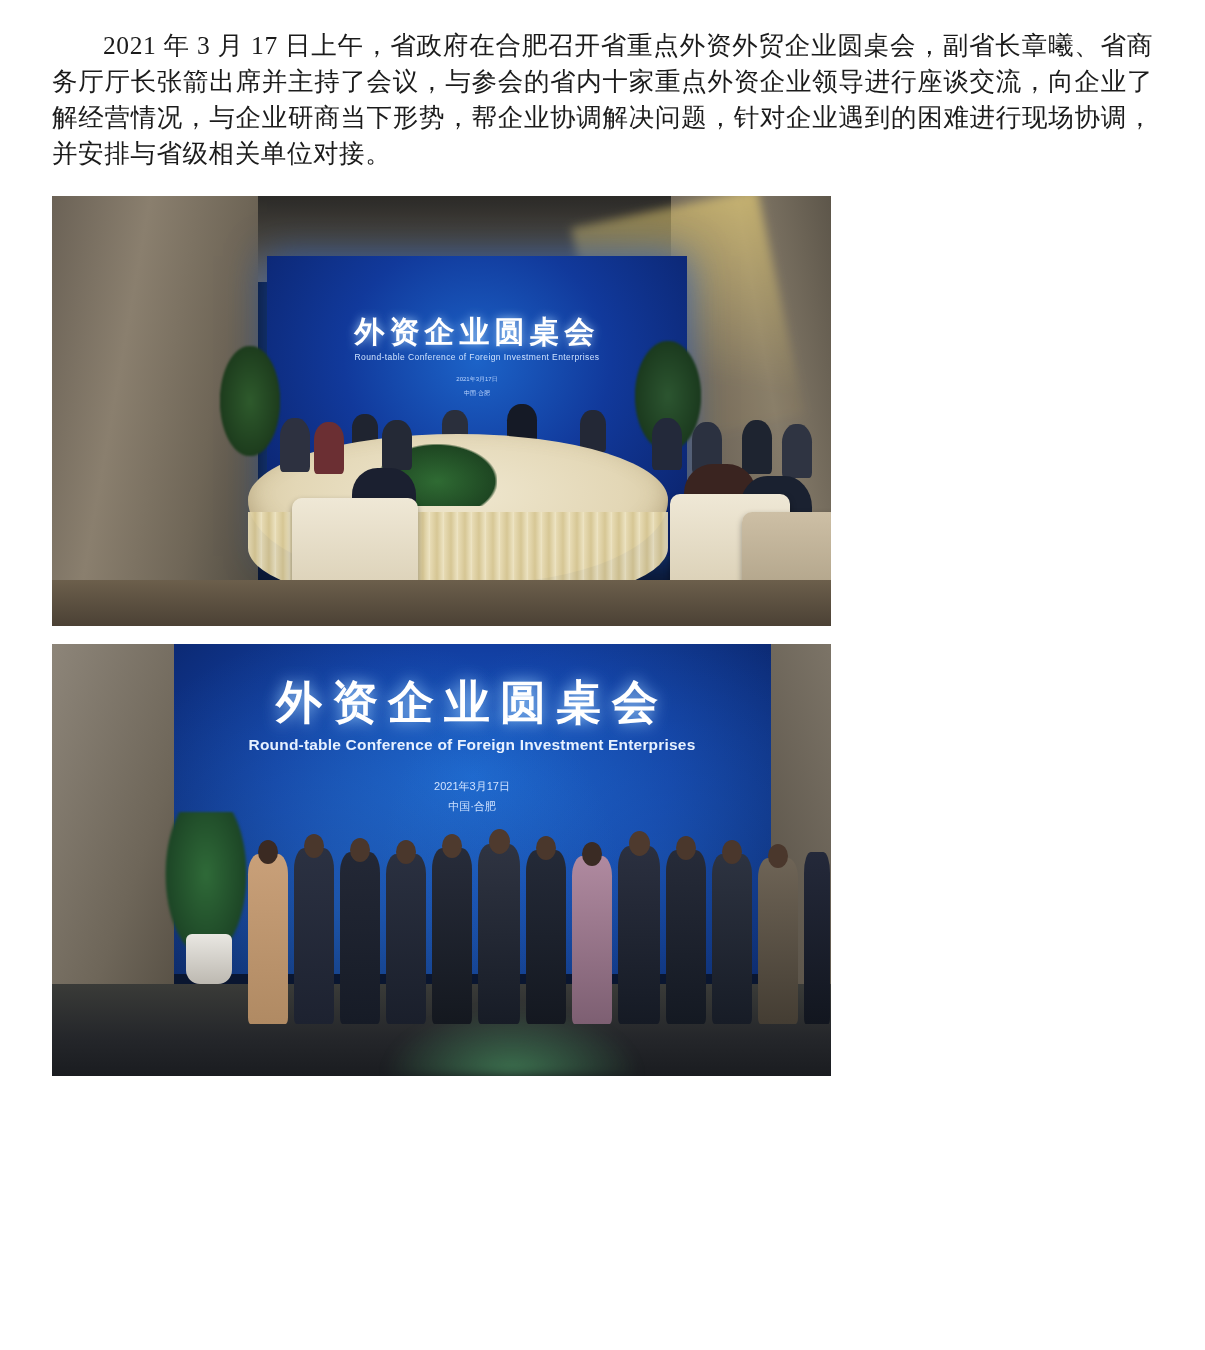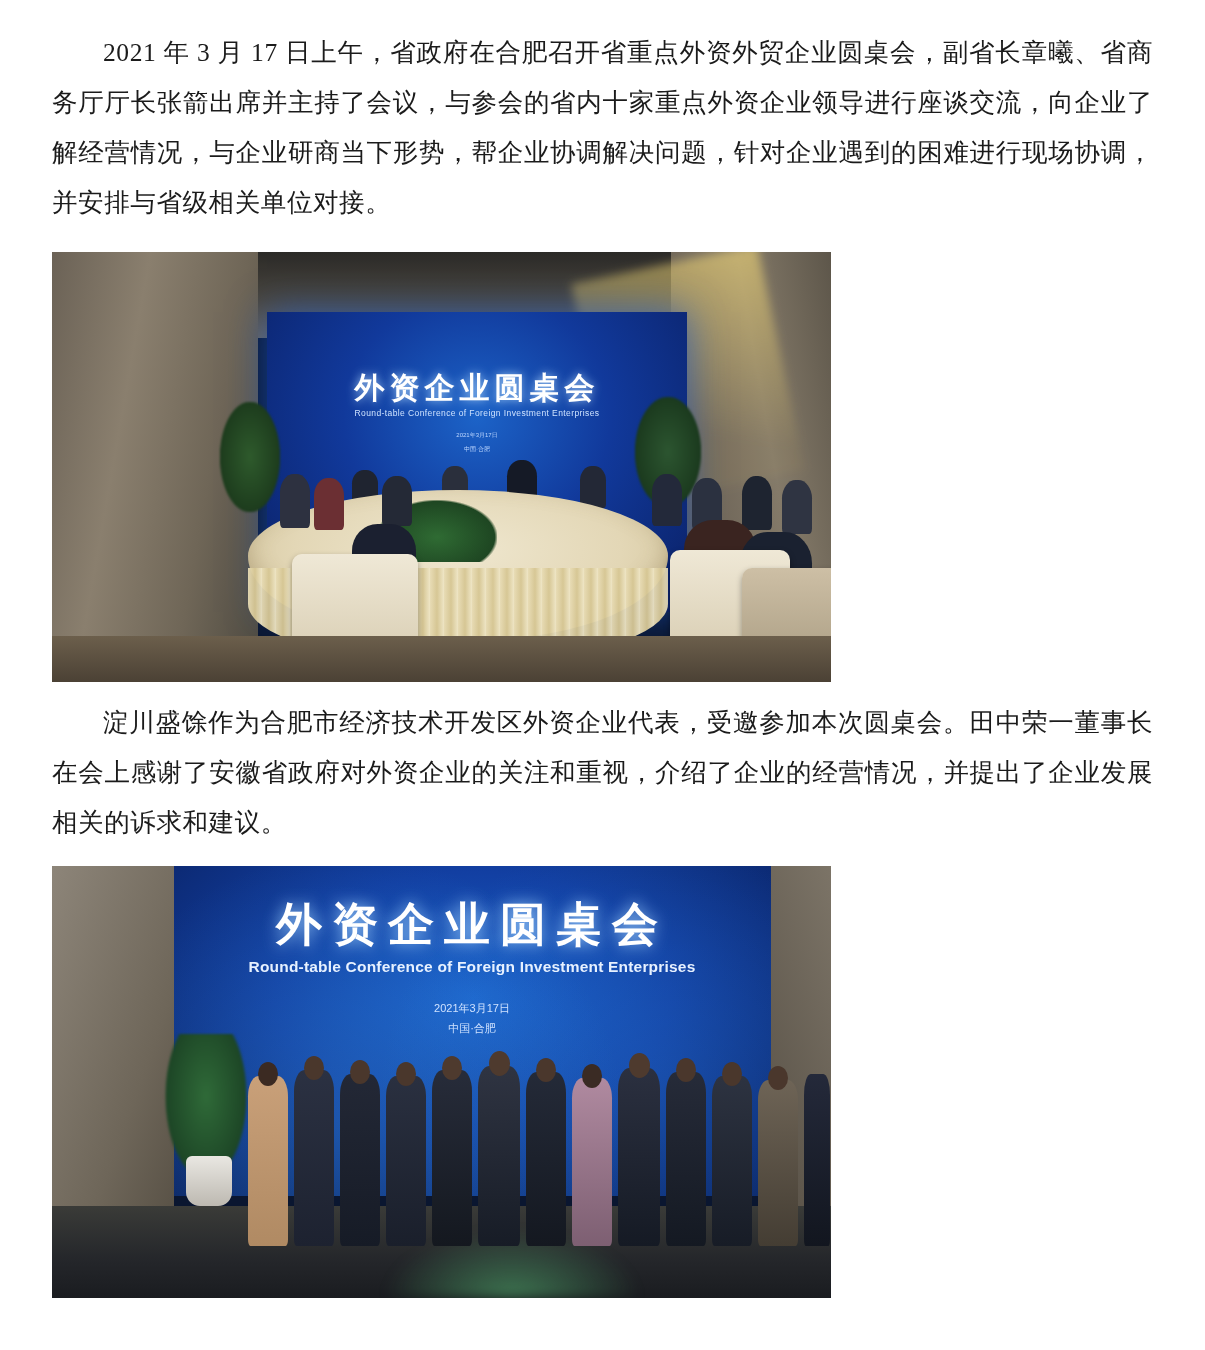--- a/index.html
+++ b/index.html
@@ -18,21 +18,21 @@
   }
   .page {
     width: 1205px;
     height: 1350px;
     position: relative;
     box-sizing: border-box;
     padding: 0 52px;
   }
   .para {
     font-size: 25.5px;
-    line-height: 50px;
+    line-height: 36px;
     text-align: justify;
     text-justify: inter-ideograph;
     letter-spacing: 0.6px;
     margin: 0;
     text-indent: 2em;
     color: #1b1b1b;
   }
   .para-1 { padding-top: 28px; }
   .para-2 { padding-top: 16px; }
   .para-3 { padding-top: 2px; }
@@ -270,21 +270,20 @@
       <div class="person" style="left:688px;top:280px;width:72px;height:120px;background:#1a2130;border-radius:38% 38% 8% 8%/26% 26% 6% 6%;"></div>
 
       <div class="p1-chair" style="left:240px;top:302px;width:126px;height:110px;"></div>
       <div class="p1-chair" style="left:618px;top:298px;width:120px;height:108px;"></div>
       <div class="p1-chair" style="left:690px;top:316px;width:104px;height:98px;background:linear-gradient(180deg,#cdbfa5,#ab9e84);"></div>
 
       <div class="p1-floor"></div>
     </div>
   </figure>
 
-  <p class="para para-2">淀川盛馀作为合肥市经济技术开发区外资企业代表，受邀参加本次圆桌会。田中荣一董事长在会上感谢了安徽省政府对外资企业的关注和重视，介绍了企业的经营情况，并提出了企业发展相关的诉求和建议。</p>
 
   <figure class="figure figure-2">
     <div class="photo photo-2">
       <div class="p2-screen"></div>
       <div class="p2-screen-glow"></div>
       <div class="p2-wall-l"></div>
       <div class="p2-wall-r"></div>
 
       <div class="p2-title">外资企业圆桌会</div>
       <div class="p2-sub">Round-table Conference of Foreign Investment Enterprises</div>

